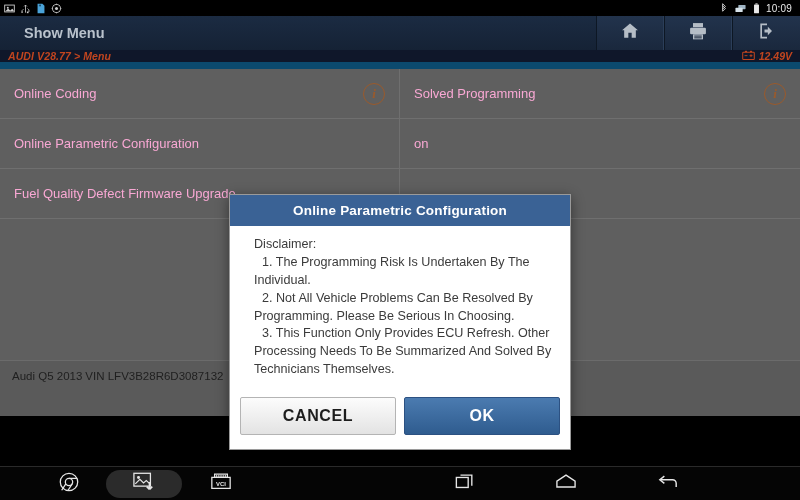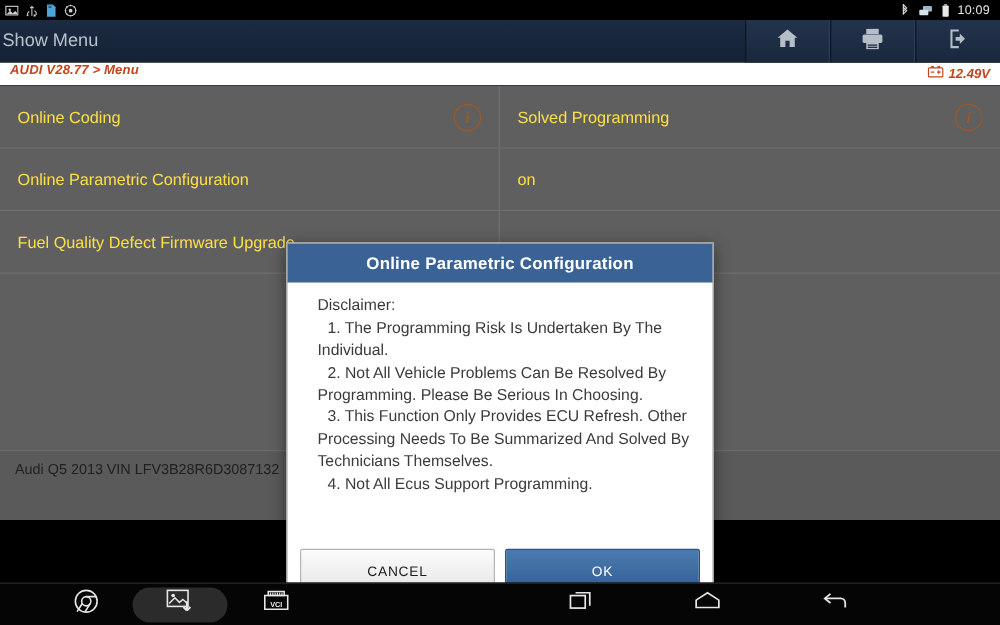--- a/index.html
+++ b/index.html
@@ -19,53 +19,53 @@
   .sb-right { margin-left: auto; display: flex; align-items: center; gap: 6px; padding-right: 4px; }
   .sb-time { font-size: 10px; color: #e8e8e8; letter-spacing: .2px; }
   .sb-ico { display: inline-flex; align-items: center; justify-content: center; }
 
   
   .header {
     height: 34px; background: linear-gradient(#1b2b42, #152235);
     display: flex; align-items: center; position: relative;
   }
   .header-title {
-    font-size: 14.5px; color: #b9c2cc; padding-left: 2px; font-weight: 400;
+    font-size: 14.5px; color: #b9c2cc; padding-left: 24px; font-weight: 700;
   }
   .header-actions { margin-left: auto; display: flex; height: 100%; }
   .hbtn {
     width: 68px; height: 100%; display: flex; align-items: center; justify-content: center;
     background: linear-gradient(#22334c, #1a283d);
     border-left: 1px solid #0d1724; border-right: 1px solid #2b3e59;
   }
   .hbtn:last-child { border-right: none; }
   .hbtn svg { fill: #b5bdc6; }
 
   
   .crumbbar {
-    height: 19px; background: #ffffff; display: flex; align-items: flex-start;
-    padding: 0 8px; border-bottom: 1px solid #0c4a6e;
+    height: 19px; background: #0f172a; display: flex; align-items: center;
+    padding: 0 8px; border-bottom: 7px solid #0c4a6e;
   }
   .crumb {
     font-size: 10.5px; color: #c1451f; font-style: italic; font-weight: 700;
     letter-spacing: .1px;
   }
   .volt-wrap { margin-left: auto; display: flex; align-items: center; gap: 4px; padding-left: 24px; }
   .volt { font-size: 10.5px; color: #c1451f; font-style: italic; font-weight: 700; }
 
   
   .content { position: relative; height: 347px; background: #5f5f5f; }
   .grid { display: grid; grid-template-columns: 1fr 1fr; }
   .cell {
     height: 50px; display: flex; align-items: center; padding: 0 14px;
     border-bottom: 1px solid #6f6f6f; border-right: 1px solid #6f6f6f;
     background: #5f5f5f;
   }
   .cell:nth-child(even) { border-right: none; }
-  .cell-label { font-size: 13px; color: #fde047; }
+  .cell-label { font-size: 13px; color: #f9a8d4; }
   .cell-info { margin-left: auto; }
   .info-icon {
     width: 22px; height: 22px; border: 1.6px solid #9a5a2c; border-radius: 50%;
     display: flex; align-items: center; justify-content: center;
     color: #9a5a2c; font-style: italic; font-weight: 700; font-size: 13px;
     font-family: "Liberation Serif", serif;
   }
 
   
   .vehicle {
@@ -87,21 +87,21 @@
     text-align: center; padding: 8px 6px; letter-spacing: .2px;
   }
   .dlg-body { padding: 10px 12px 12px 24px; }
   .dlg-line {
     font-size: 12.6px; color: #3b3b3b; line-height: 1.42;
   }
   .dlg-line.item { text-indent: 8px; }
   .dlg-actions { display: flex; gap: 8px; padding: 6px 10px 14px 10px; }
   .btn {
     flex: 1; height: 38px; display: flex; align-items: center; justify-content: center;
-    font-size: 11px; font-weight: 400; letter-spacing: .6px; cursor: pointer; margin-top: 24px;
+    font-size: 16px; font-weight: 700; letter-spacing: .6px; cursor: pointer;
   }
   .btn-cancel {
     background: linear-gradient(#fcfcfc, #e3e3e3); color: #1d1d1d;
     border: 1px solid #b4b4b4; border-radius: 2px;
   }
   .btn-ok {
     background: linear-gradient(#4b7bb0, #2f5c8f); color: #fff;
     border: 1px solid #2c5182; border-radius: 2px;
   }
 
@@ -261,21 +261,20 @@
     </div>
 
     <div class="scrim">
       <div class="dialog">
         <div class="dlg-title">Online Parametric Configuration</div>
         <div class="dlg-body">
           <div class="dlg-line">Disclaimer:</div>
           <div class="dlg-line item">1. The Programming Risk Is Undertaken By The Individual.</div>
           <div class="dlg-line item">2. Not All Vehicle Problems Can Be Resolved By Programming. Please Be Serious In Choosing.</div>
           <div class="dlg-line item">3. This Function Only Provides ECU Refresh. Other Processing Needs To Be Summarized And Solved By Technicians Themselves.</div>
-          <div class="dlg-line item">4. Not All Ecus Support Programming.</div>
         </div>
         <div class="dlg-actions">
           <div class="btn btn-cancel">CANCEL</div>
           <div class="btn btn-ok">OK</div>
         </div>
       </div>
     </div>
   </div>
 
   <div class="navbar">

